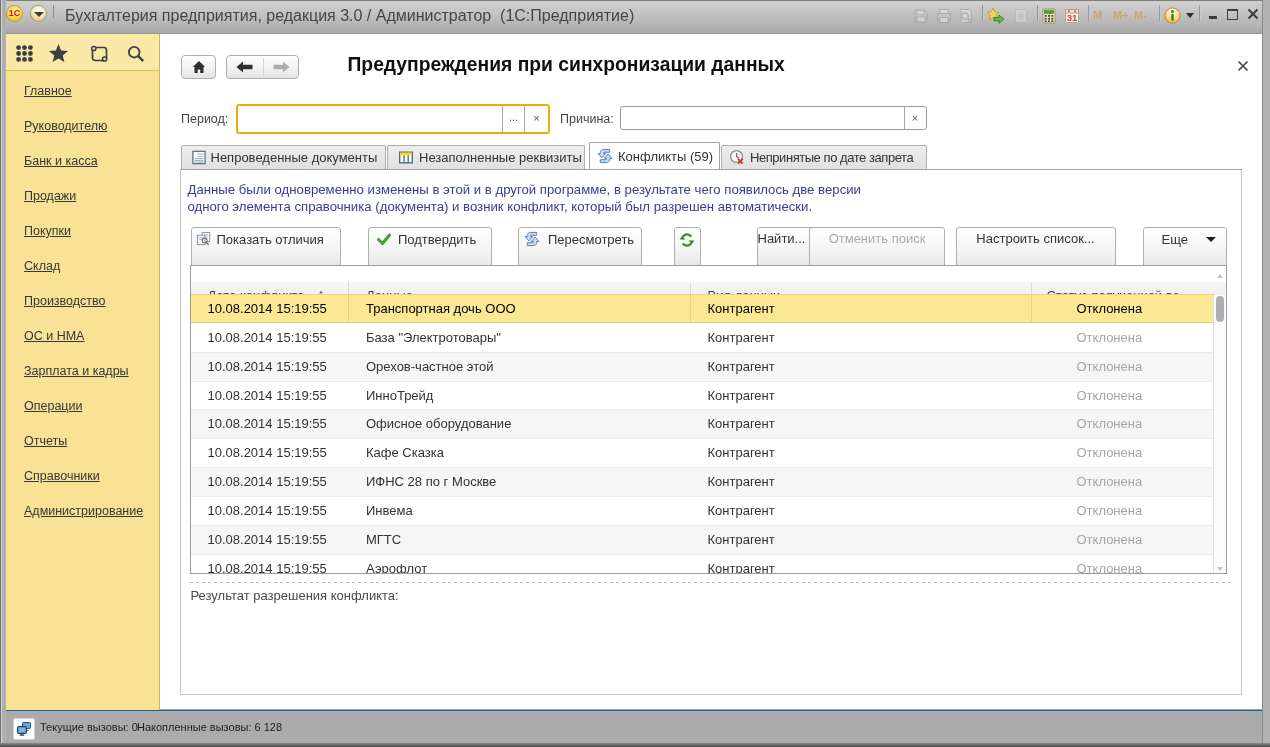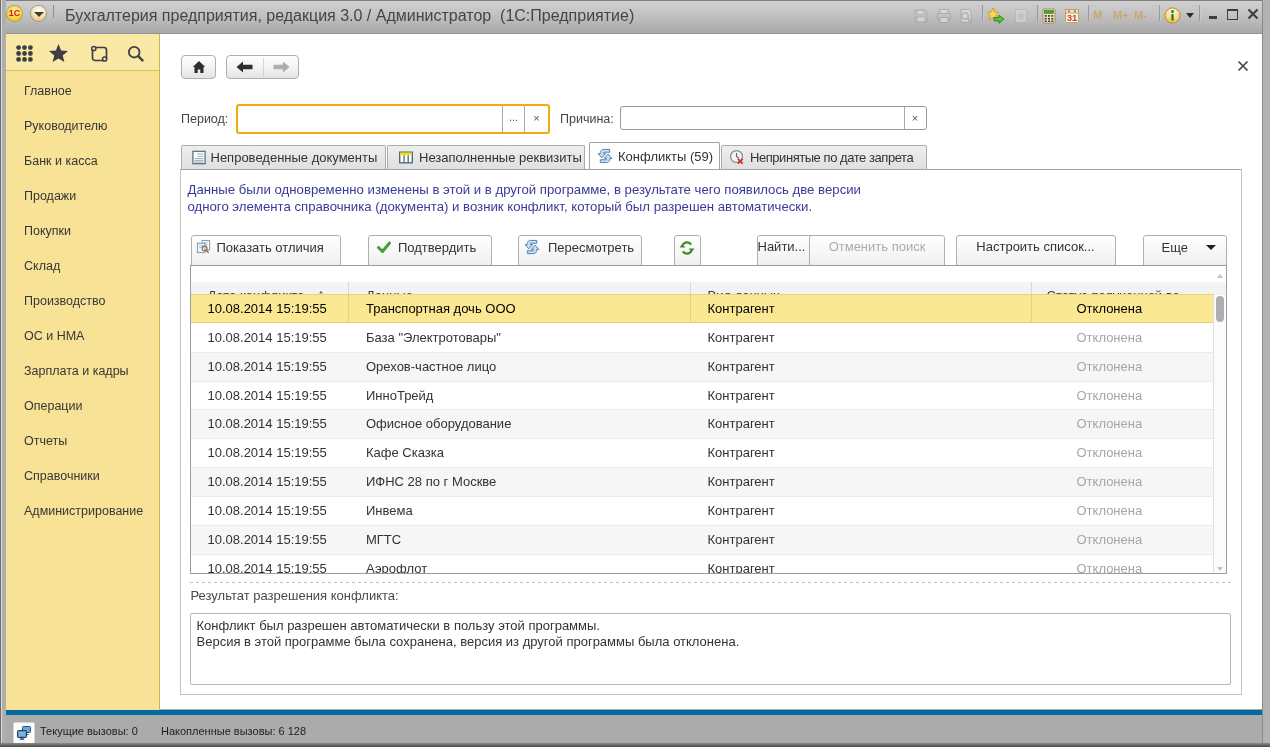--- a/index.html
+++ b/index.html
@@ -26,21 +26,21 @@
   #tsep1 { left:53px; top:4px; width:1px; height:13px; background:#8F8F8F; box-shadow:1px 0 0 #C6C6C6; }
   #ttext { left:65px; top:0; height:34px; line-height:30px; font-size:16px; color:#454545; }
 
   .titleico { top:7px; width:16px; height:16px; }
   .tsep { top:4px; width:1px; height:16px; background:#999; box-shadow:1px 0 0 #C9C9C9; }
   .mtxt { font-size:11px; font-weight:bold; color:#C9A571; top:8px; }
 
   
   #sidebar { left:6px; top:34px; width:153.5px; height:675.5px; background:#F7E296; border-right:1.5px solid #CDB64B; }
   #sbtop { left:0; top:0; width:100%; height:37px; background:#FAE8A6; border-bottom:1px solid #D9C258; }
-  .menuitem { left:18px; width:129px; height:18px; font-size:12.5px; color:#373737; white-space:nowrap; }
+  .menuitem { left:18px; width:129px; height:18px; font-size:12.5px; color:#373737; white-space:nowrap;text-decoration:underline; }
 
   
   #main { left:159.5px; top:34px; width:1102.5px; height:675px; background:#FFFFFF; }
   
   .navbtn { top:21px; height:23.5px; background:linear-gradient(#FFFFFF,#F2F2F2 55%,#E4E4E4); border:1px solid #AFAFAF; border-radius:4px; }
   #homebtn { left:21.5px; width:35px; }
   #bfgroup { left:66.5px; width:73px; }
   #bfdiv { left:36px; top:2px; width:1px; height:19px; background:#D5D5D5; }
   #pagetitle { left:188px; top:20px; font-size:19.3px; font-weight:bold; color:#0F0F0F; letter-spacing:0px; }
   #closex { left:1075px; top:24px; width:16px; height:16px; }
@@ -62,21 +62,21 @@
   #tab2 { left:227.5px; width:198px; }
   #tab3 { left:429.5px; top:107.5px; width:131px; height:27.5px; background:#FFF; border:1px solid #A3A3A3; border-bottom:none; z-index:3; }
   #tab3 .ticon { top:5px; }
   #tab3 .tlabel { top:6.5px; }
   #tab4 { left:561.5px; width:206px; }
 
   
   #panel { left:20px; top:134.5px; width:1062.5px; height:526.5px; background:#FFF; border:1px solid #C4C4C4; border-top:1px solid #A3A3A3; }
   .infoline { left:7px; font-size:13.2px; color:#3A3A99; white-space:nowrap; }
 
-  .btn { top:57.5px; height:41px; background:linear-gradient(#FFFFFF,#F4F4F4 55%,#E7E7E7); border:1px solid #AFAFAF; border-radius:3px; font-size:13px; color:#333;margin-top:8px; }
+  .btn { top:57.5px; height:41px; background:linear-gradient(#FFFFFF,#F4F4F4 55%,#E7E7E7); border:1px solid #AFAFAF; border-radius:3px; font-size:13px; color:#333; }
   .btn .bicon { position:absolute; left:5px; top:3px; width:16px; height:16px; }
 
   
   #tbl { left:9px; top:95px; width:1037px; height:309px; border:1px solid #9C9C9C; background:#FFF; overflow:hidden; }
   #thead { position:absolute; left:0; top:16px; width:100%; height:29px; background:linear-gradient(#F5F5F5,#EDEDED); border-bottom:1px solid #D0D0D0; font-size:13px; color:#3F3F3F; }
   .hcell { position:absolute; top:6px; white-space:nowrap; }
   .vline { position:absolute; top:0; width:1px; height:100%; background:#D9D9D9; }
   .row { position:absolute; left:0; width:1023.5px; height:28.85px; font-size:13px; color:#333; border-bottom:1px solid #EBEBEB; }
   .row.alt { background:#F6F6F6; }
   .row.sel { background:#FBE893; border-top:1px solid #E8D478; border-bottom:1px solid #E2CF70; color:#000; }
@@ -85,21 +85,21 @@
   .gray { color:#A6A6A6; }
   #vsb { position:absolute; right:0; top:29px; width:13px; height:279px; background:#FBFBFB; border-left:1px solid #E0E0E0; }
   #vsbthumb { position:absolute; left:2.5px; top:1px; width:8px; height:26px; background:#AEAEB2; border-radius:4px; }
 
   #dashline { left:9px; top:412.5px; width:1043px; height:1px;
     background:repeating-linear-gradient(90deg,#BFBFBF 0 3px,transparent 3px 6px); }
   #reslabel { left:10px; top:418.5px; font-size:13px; color:#4A4A4A; }
   #resbox { left:9px; top:443px; width:1041.5px; height:72px; border:1px solid #B5B5B5; border-radius:2px; background:#FFF; font-size:13px; color:#333; padding:4px 6px; line-height:16.5px; }
 
   
-  #statusbar { left:0; top:709.5px; width:1270px; height:33.5px; background:#ABABAB; border-top:5px solid #0369a1; font-size:11px; color:#1E1E1E; }
+  #statusbar { left:0; top:709.5px; width:1270px; height:33.5px; background:#ABABAB; border-top:1px solid #0369a1; font-size:11px; color:#1E1E1E; }
   #sbicon { left:13px; top:7px; width:22px; height:22px; background:#FCFCFC; border:1px solid #D5D5D5; border-radius:2px; }
 </style></head>
 <body>
 
 <div class="abs" id="titlebar">
   <div class="abs" id="logo1c">1С</div>
   <div class="abs" id="logodd"></div>
   <div class="abs" id="tsep1"></div>
   <div class="abs" id="ttext">Бухгалтерия предприятия, редакция 3.0 / Администратор&nbsp;&nbsp;(1С:Предприятие)</div>
 
@@ -226,20 +226,21 @@
     </div>
   <div class="abs navbtn" id="bfgroup">
       <div class="abs" id="bfdiv"></div>
     <svg style="position:absolute;left:9px;top:5px;width:17px;height:12px" viewBox="0 0 17 12">
         <path d="M0.5 6L7 0.5v3.3h9.5v4.4H7v3.3z" fill="#2E2E2E"></path>
       </svg>
     <svg style="position:absolute;left:46px;top:5px;width:17px;height:12px" viewBox="0 0 17 12">
         <path d="M16.5 6L10 0.5v3.3H0.5v4.4H10v3.3z" fill="#ADADAD"></path>
       </svg>
   </div>
+  <div class="abs" id="pagetitle">Предупреждения при синхронизации данных</div>
   <svg class="abs" id="closex" viewBox="0 0 16 16">
       <path d="M3.5 3.5l9 9M12.5 3.5l-9 9" stroke="#474747" stroke-width="1.7"></path>
     </svg>
 
   <div class="abs" id="lblperiod">Период:</div>
   <div class="abs" id="inp-period">
       <div id="pdots">...</div>
       <div id="pclear">×</div>
     </div>
   <div class="abs" id="lblreason">Причина:</div>
@@ -351,21 +352,21 @@
           <div class="vline" style="left:840.5px;background:#E6D382"></div>
         </div>
       <div class="row" style="top:58.35px">
           <span class="cell c1">10.08.2014 15:19:55</span>
           <span class="cell c2">База "Электротовары"</span>
           <span class="cell c3">Контрагент</span>
           <span class="cell c4 gray">Отклонена</span>
         </div>
       <div class="row alt" style="top:87.2px">
           <span class="cell c1">10.08.2014 15:19:55</span>
-          <span class="cell c2">Орехов-частное лицо</span>
+          <span class="cell c2">Орехов-частное этой</span>
           <span class="cell c3">Контрагент</span>
           <span class="cell c4 gray">Отклонена</span>
         </div>
       <div class="row" style="top:116.05px">
           <span class="cell c1">10.08.2014 15:19:55</span>
           <span class="cell c2">ИнноТрейд</span>
           <span class="cell c3">Контрагент</span>
           <span class="cell c4 gray">Отклонена</span>
         </div>
       <div class="row alt" style="top:144.9px">
@@ -406,33 +407,32 @@
         </div>
       <div id="vsb">
           <div id="vsbthumb"></div>
           <div style="position:absolute;left:3.5px;top:-21px;width:0;height:0;border-left:3.5px solid transparent;border-right:3.5px solid transparent;border-bottom:4px solid #C2C2C2"></div>
           <div style="position:absolute;left:3.5px;bottom:3px;width:0;height:0;border-left:3.5px solid transparent;border-right:3.5px solid transparent;border-top:4px solid #C2C2C2"></div>
         </div>
     </div>
 
     <div class="abs" id="dashline"></div>
     <div class="abs" id="reslabel">Результат разрешения конфликта:</div>
-    <div class="abs" id="resbox">Конфликт был разрешен автоматически в пользу этой программы.<br>Версия в этой программе была сохранена, версия из другой программы была отклонена.</div>
   </div>
 </div>
 
 <div class="abs" id="statusbar">
   <div class="abs" id="sbicon">
       <svg style="position:absolute;left:2px;top:2px;width:16px;height:16px" viewBox="0 0 16 16">
         <rect x="6.5" y="1.5" width="8" height="6" rx=".8" fill="#6FA8D8" stroke="#28527E"></rect>
         <path d="M10.5 7.5v2M8.5 9.5h4" stroke="#28527E" stroke-width="1.1"></path>
         <rect x="1.5" y="5.5" width="9" height="7" rx=".8" fill="#4D88BE" stroke="#1E3F63"></rect>
         <rect x="2.6" y="6.6" width="6.8" height="4.8" fill="#7FB2DD"></rect>
         <path d="M6 12.5v1.5M3.8 14.2h4.4" stroke="#1E3F63" stroke-width="1.2"></path>
       </svg>
     </div>
   <span class="abs" style="left:40px;top:10px">Текущие вызовы: 0</span>
-  <span class="abs" style="left:161px;top:10px">Накопленные вызовы: 6 128</span>
+  <span class="abs" style="left:137px;top:10px">Накопленные вызовы: 6 128</span>
 </div>
 
 <div class="abs" id="frameL"></div>
 <div class="abs" id="frameR"></div>
 <div class="abs" id="frameB"></div>
 
 </body></html>

